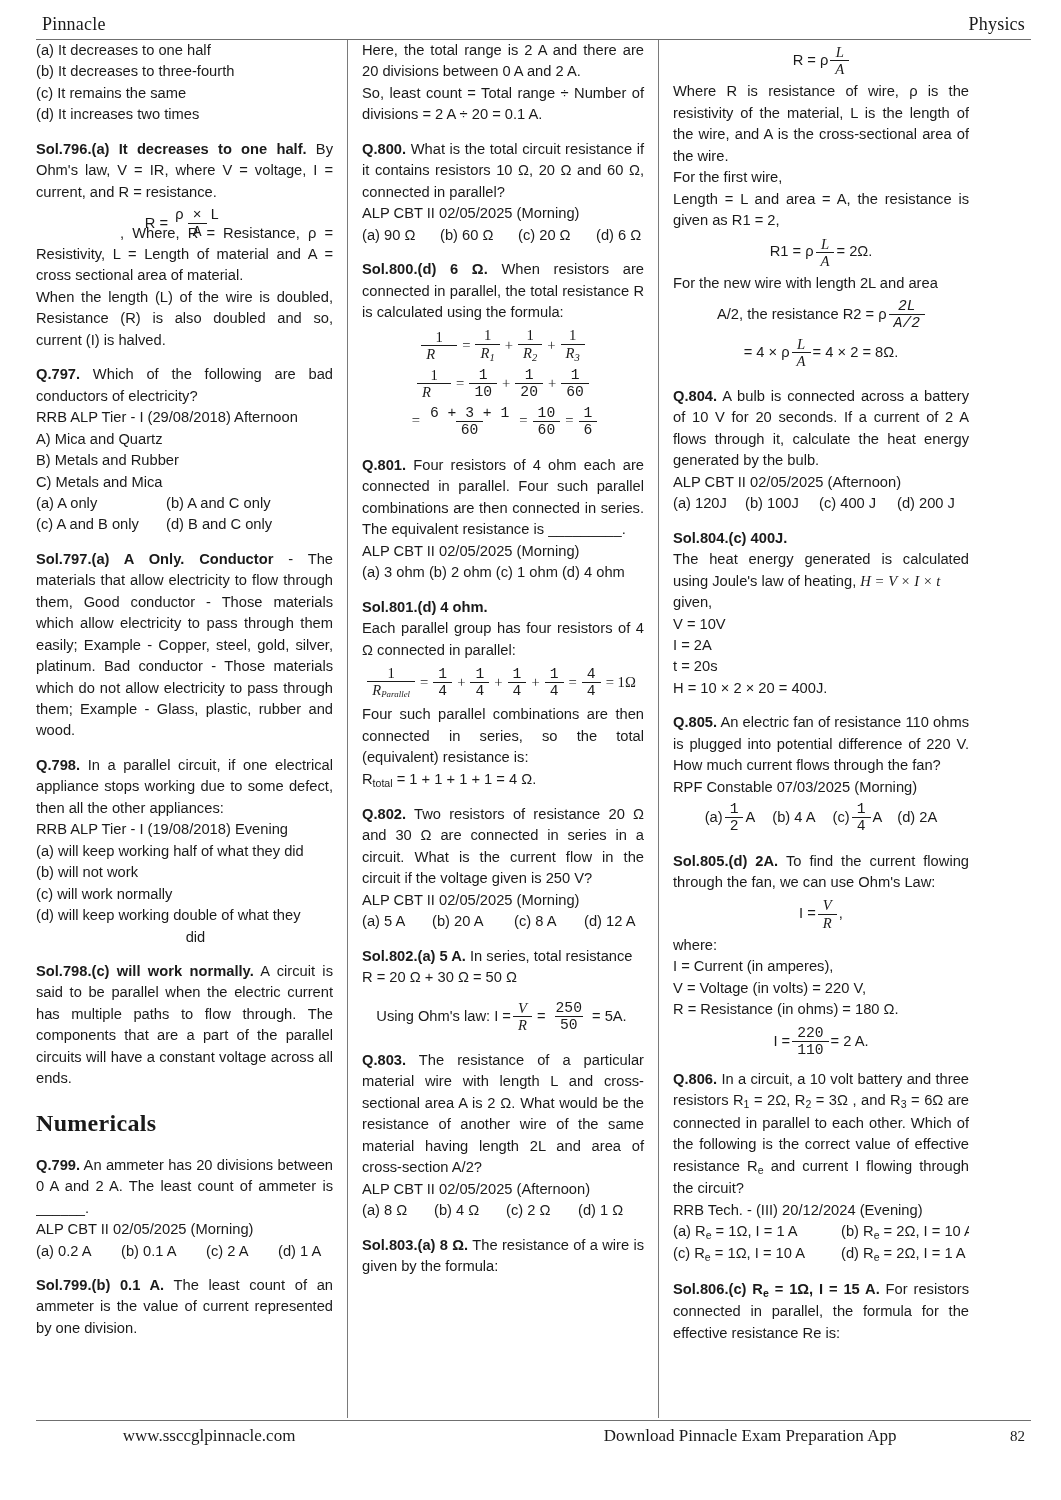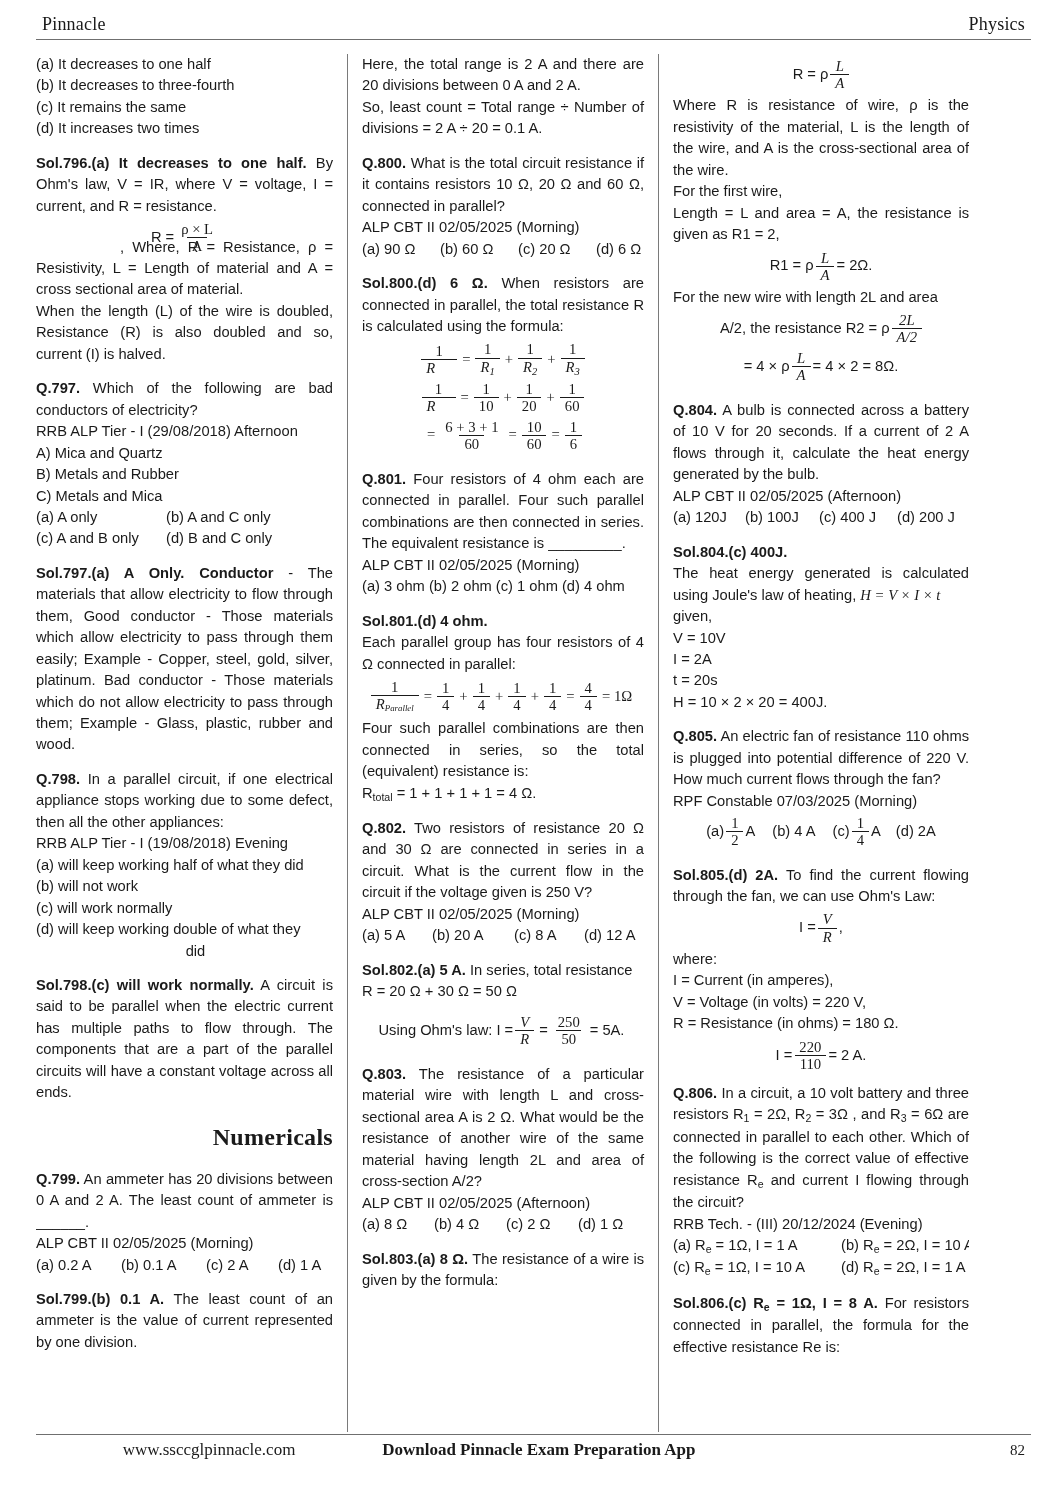--- a/index.html
+++ b/index.html
@@ -22,21 +22,21 @@
     font-family:"Liberation Serif", serif;
     font-size:18px;
     padding:0 6px 4px 6px;
   }
   .runhead .left{letter-spacing:.2px;}
   .runhead .right{letter-spacing:.2px;}
   .rule{height:1px;background:#6f6f6f;width:100%;}
   
   .cols{
     display:flex;
-    margin-top:14px;
+    margin-top:0;
     height:1378px;
   }
   .col{
     width:311px;
     box-sizing:border-box;
     overflow:hidden;
     font-size:14.7px;
     line-height:1.46;
   }
   .col.c1{padding-right:14px;}
@@ -48,50 +48,50 @@
   .b{font-weight:bold;}
   .gap{height:13px;}
   .gap-s{height:7px;}
   .indent{padding-left:22px;text-align:center;}
   .opt-row{display:flex;}
   .opt-row .o{flex:0 0 auto;}
   .opt-row .o1{width:130px;}
   .numerals{
     font-family:"Liberation Serif", serif;
     font-size:24px;
-    text-align:right;
+    text-align:left;
     font-weight:bold;
     margin:16px 0 14px 0;
     letter-spacing:.3px;
   }
   
   .math{font-family:"Liberation Serif", serif;}
   .mi{font-family:"Liberation Serif", serif;font-style:italic;}
   .eq{display:flex;align-items:center;flex-wrap:wrap;margin:4px 0;justify-content:center;}
   .eq > span{margin:0 1px;}
   .frac{
     display:inline-flex;flex-direction:column;align-items:center;
     vertical-align:middle;margin:0 4px;
   }
   .frac .num{padding:0 5px;line-height:1.1;}
   .frac .den{padding:0 5px;line-height:1.1;border-top:1.3px solid #1a1a1a;}
   .frac.serif .num,.frac.serif .den{font-family:"Liberation Serif", serif;font-style:italic;}
-  .frac.sn .num,.frac.sn .den{font-family:Liberation Serif, serif;font-style:normal;}
+  .frac.sn .num,.frac.sn .den{font-family:Liberation Mono, monospace;font-style:normal;}
   sub{font-size:.72em;vertical-align:-0.28em;}
   .op{padding:0 3px;}
   
   .footrule{height:1px;background:#6f6f6f;width:100%;margin-top:2px;}
   .footer{
     display:flex;align-items:baseline;
     font-family:"Liberation Serif", serif;
     font-size:17px;
     padding-top:5px;
   }
   .footer .fl{width:35%;text-align:center;}
-  .footer .fc{width:52%;text-align:left;font-weight:bold;}
+  .footer .fc{width:52%;text-align:right;}
   .footer .fr{width:13%;text-align:right;padding-right:6px;font-size:15px;}
 </style>
 </head>
 <body>
 
 <div class="page">
 
   <div class="runhead">
     <div class="left">Pinnacle</div>
     <div class="right">Physics</div>
@@ -471,21 +471,21 @@
         <span class="o" style="width:168px"><span>(a) R</span><sub>e</sub><span> = 1Ω, I = 1 A</span></span>
         <span class="o"><span>(b) R</span><sub>e</sub><span> = 2Ω, I = 10 A</span></span>
       </div>
       <div class="opt-row">
         <span class="o" style="width:168px"><span>(c) R</span><sub>e</sub><span> = 1Ω, I = 10 A</span></span>
         <span class="o"><span>(d) R</span><sub>e</sub><span> = 2Ω, I = 1 A</span></span>
       </div>
 
       <div class="gap"></div>
 
-      <p class="j"><span class="b">Sol.806.(c)  R</span><sub class="b">e</sub><span class="b"> = 1Ω, I = 8 A.</span><span> For resistors connected in parallel, the formula for the effective resistance Re is:</span></p>
+      <p class="j"><span class="b">Sol.806.(c)  R</span><sub class="b">e</sub><span class="b"> = 1Ω, I = 15 A.</span><span> For resistors connected in parallel, the formula for the effective resistance Re is:</span></p>
 
     </div>
   </div>
 
   <div class="footrule"></div>
   <div class="footer">
     <div class="fl">www.ssccglpinnacle.com</div>
     <div class="fc">Download Pinnacle Exam Preparation App</div>
     <div class="fr">82</div>
   </div>

